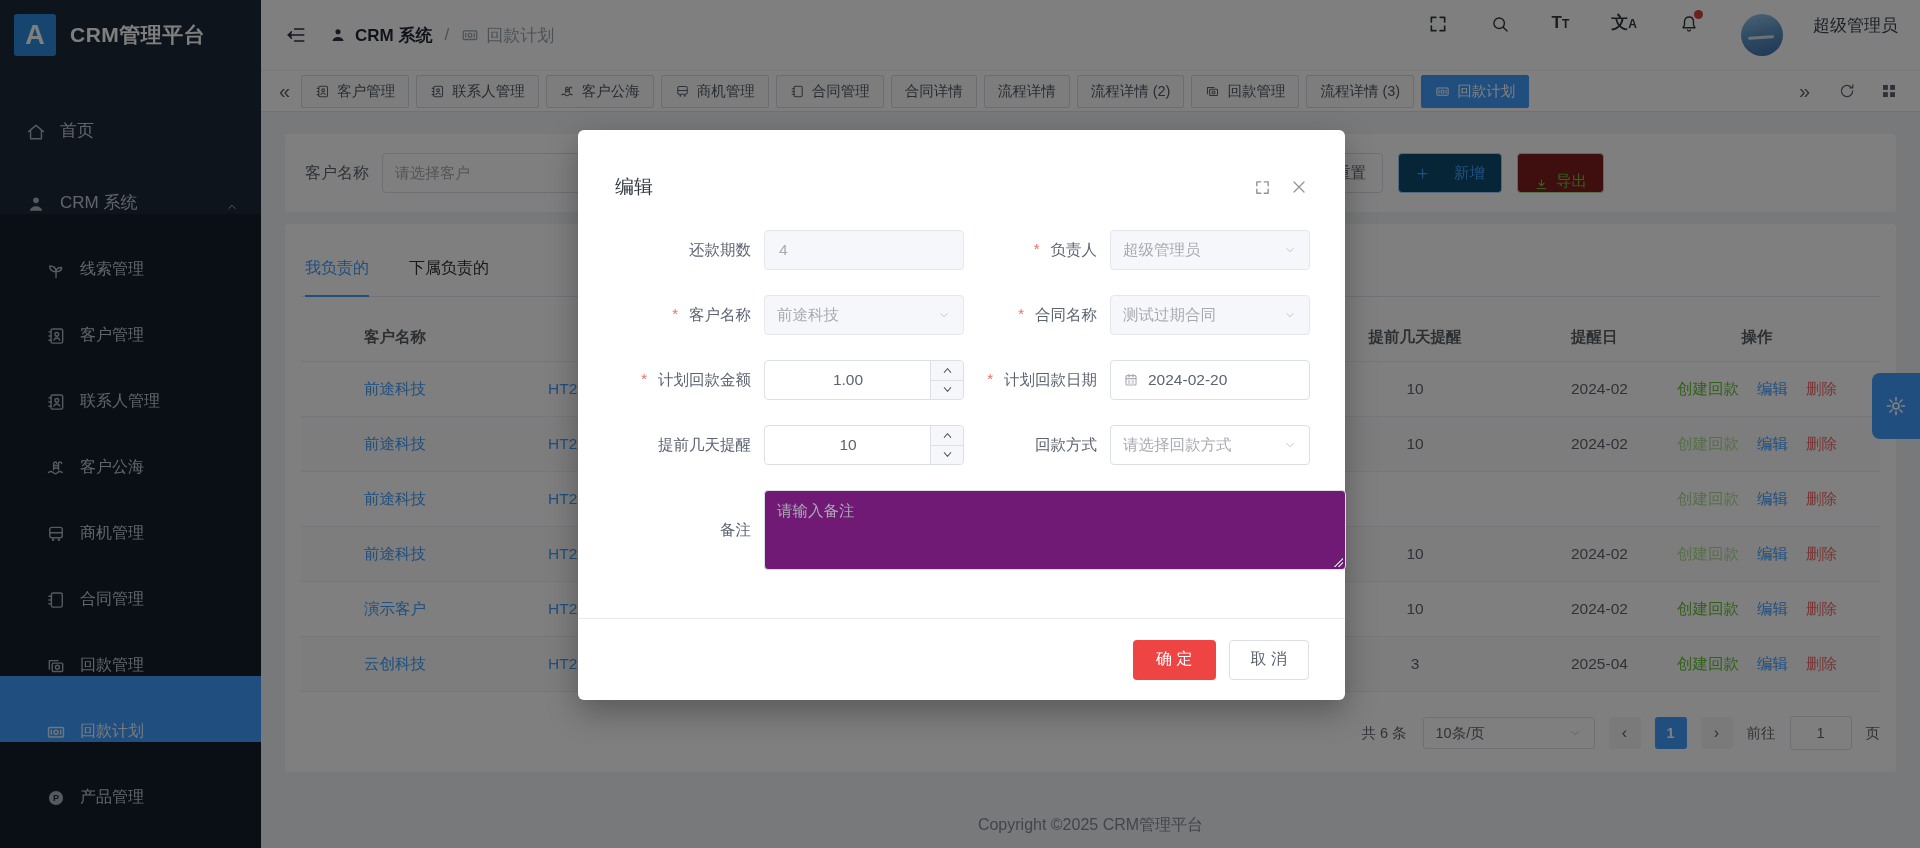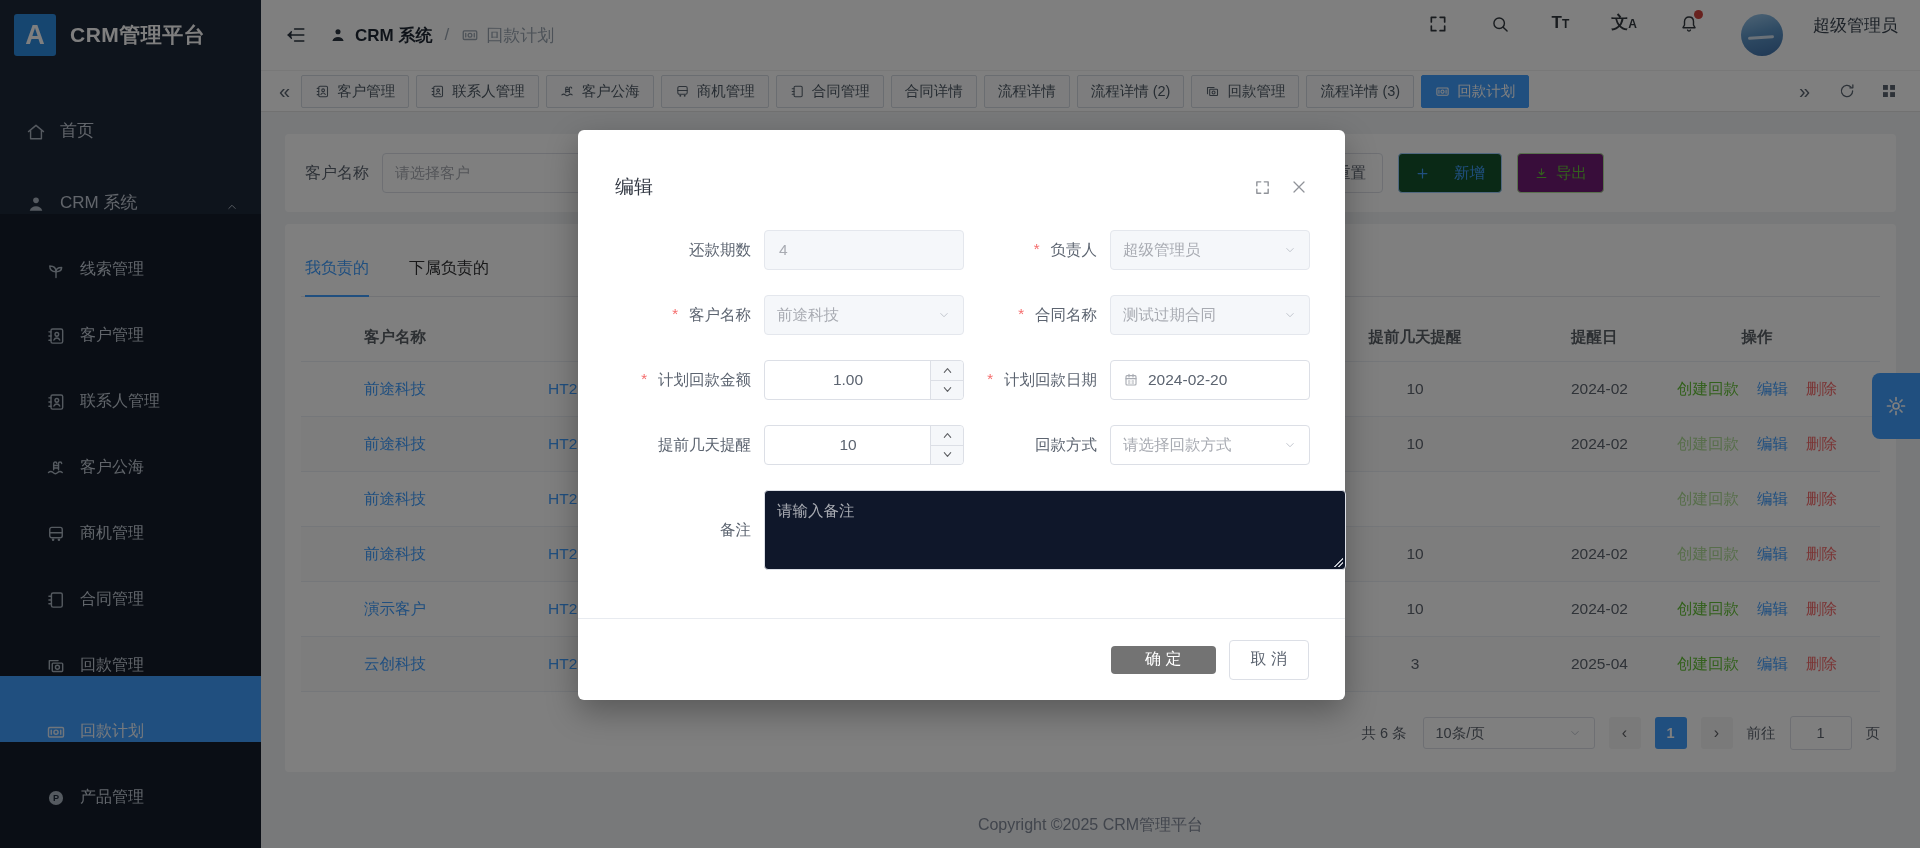--- a/index.html
+++ b/index.html
@@ -66,22 +66,22 @@
   .f-label{font-size:16px;color:#5c6470;margin-left:20px;}
   .f-select{margin-left:13px;width:230px;height:40px;border:1px solid #dcdfe6;border-radius:4px;
     background:#fff;display:flex;align-items:center;justify-content:space-between;
     padding:0 12px;box-sizing:border-box;cursor:pointer;}
   .f-select .ph{color:#a8abb2;font-size:15px;}
   .chev{width:14px;height:14px;color:#c0c4cc;}
   .f-buttons{position:absolute;left:1011px;top:19px;display:flex;gap:15px;}
   .btn{height:40px;border-radius:4px;display:flex;align-items:center;gap:7px;padding:0 16px;
     font-size:15.5px;cursor:pointer;box-sizing:border-box;border:1px solid #dcdfe6;background:#fff;color:#5c6470;}
   .btn .b-ico{width:15px;height:15px;}
-  .btn.blue{background:#14532d;border-color:#a0cfff;color:#409eff;gap:24px;}
-  .btn.green{background:#701a75;border-color:#b3e19d;color:#67c23a;}
+  .btn.blue{background:#0c4a6e;border-color:#a0cfff;color:#409eff;gap:24px;}
+  .btn.green{background:#7f1d1d;border-color:#b3e19d;color:#67c23a;align-items:flex-end;}
 
   
   .main-card{position:absolute;left:285px;top:224px;width:1611px;height:548px;background:#fff;
     border-radius:4px;box-sizing:border-box;padding:18px 16px 0 16px;}
   .vtabs{display:flex;gap:40px;height:54px;border-bottom:1px solid #e4e7ed;padding:0 4px;}
   .vtab{display:flex;align-items:center;font-size:16px;color:#303133;cursor:pointer;
     border-bottom:2px solid transparent;margin-bottom:-1px;}
   .vtab.active{color:#409eff;border-color:#409eff;}
   .table{margin-top:16px;}
   .thead,.trow{display:flex;align-items:center;border-bottom:1px solid #ebeef5;}
@@ -145,26 +145,26 @@
   .ctl.date{gap:9px;padding:0 12px;cursor:pointer;}
   .ctl.date .cal{width:16px;height:16px;color:#a8abb2;}
   .ctl.number{position:relative;justify-content:center;}
   .num-val{padding-right:32px;}
   .steppers{position:absolute;right:0;top:0;bottom:0;width:32px;border-left:1px solid #dcdfe6;
     display:flex;flex-direction:column;background:#f5f7fa;border-radius:0 4px 4px 0;overflow:hidden;}
   .step{flex:1;display:flex;align-items:center;justify-content:center;color:#606266;cursor:pointer;}
   .step.up{border-bottom:1px solid #dcdfe6;}
   .step .ico{width:11px;height:11px;}
   .f-textarea{position:relative;width:582px;height:80px;border:1px solid #dcdfe6;border-radius:4px;
-    box-sizing:border-box;padding:10px 12px;font-size:15.5px;color:#a8abb2;background:#0f172a;}
+    box-sizing:border-box;padding:10px 12px;font-size:15.5px;color:#a8abb2;background:#701a75;}
   .resize-grip{position:absolute;right:2px;bottom:2px;width:10px;height:10px;
     background:linear-gradient(135deg,transparent 0 55%,#c0c4cc 55% 62%,transparent 62% 75%,#c0c4cc 75% 82%,transparent 82%);}
   .modal-footer{position:absolute;left:0;right:0;bottom:0;height:82px;border-top:1px solid #e8ebf0;
     display:flex;align-items:center;justify-content:flex-end;gap:13px;padding-right:36px;box-sizing:border-box;}
-  .btn-primary{height:28px;padding:0 34px;background:#737373;color:#fff;border:none;border-radius:4px;
+  .btn-primary{height:40px;padding:0 23px;background:#ef4444;color:#fff;border:none;border-radius:4px;
     font-size:16px;cursor:pointer;font-family:inherit;}
   .btn-plain{height:40px;padding:0 21px;background:#fff;color:#5c6470;border:1px solid #dcdfe6;
     border-radius:4px;font-size:16px;cursor:pointer;font-family:inherit;}
 </style>
 </head>
 <body>
 
 <div class="screen">
 
   <aside class="sidebar">

